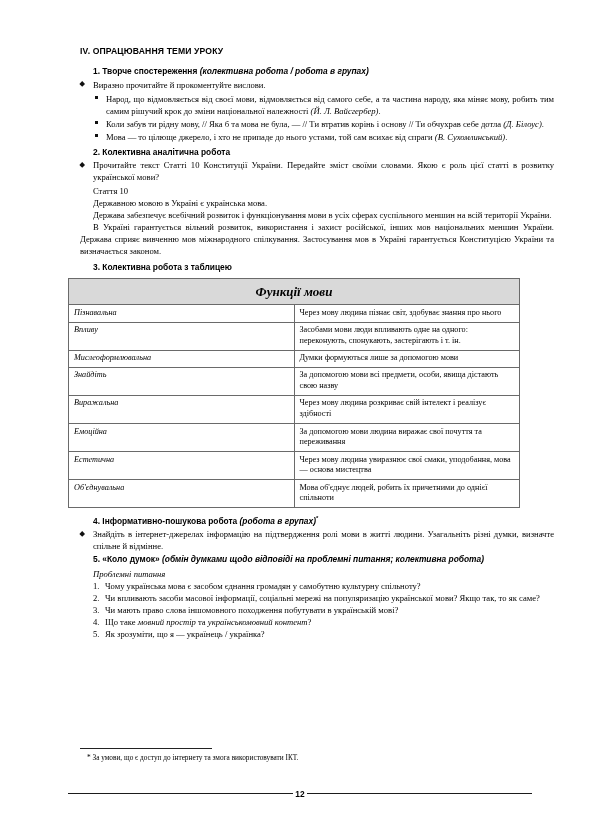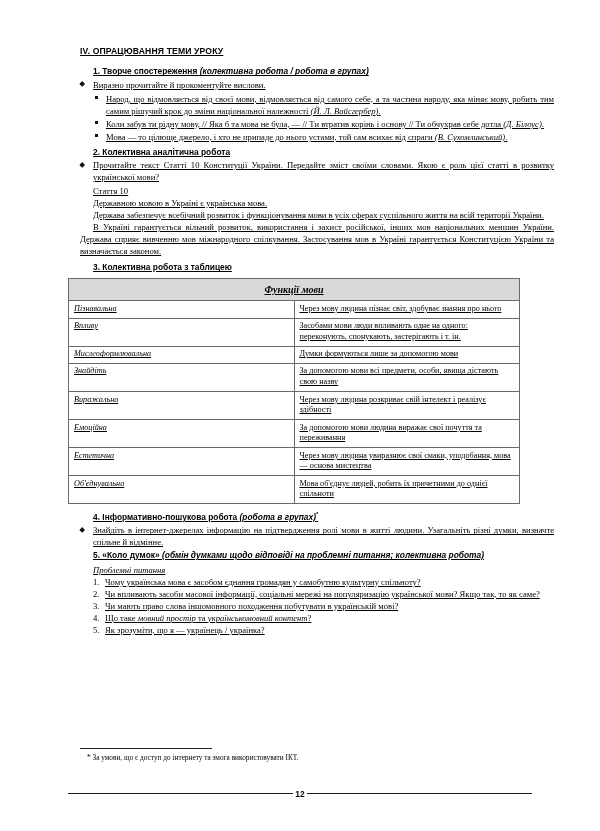--- a/index.html
+++ b/index.html
@@ -15,21 +15,20 @@
     position: relative;
     overflow: hidden;
   }
   .page {
     position: absolute;
     left: 0; top: 0;
     width: 600px;
     height: 831px;
     box-sizing: border-box;
     padding: 46px 46px 0 80px;
-    text-decoration: underline;
   }
 
   
   .sec-head {
     font-family: "Liberation Sans", "DejaVu Sans", sans-serif;
     font-weight: bold;
     font-size: 8.6px;
     letter-spacing: 0.15px;
     margin: 0 0 10px 0;
     line-height: 1.2;
@@ -128,21 +127,21 @@
     padding: 2.6px 5px 2.8px 5px;
     vertical-align: top;
     font-size: 8.2px;
     line-height: 1.32;
   }
   table.fn th.hdr {
     background: #d9d9d9;
     text-align: center;
     font-weight: bold;
     font-style: italic;
-    font-size: 10px;
+    font-size: 13px;
     padding: 4px 5px 4.5px 5px;
   }
   table.fn td.c1 {
     width: 160px;
     font-style: italic;
   }
   table.fn td.c2 {
     width: 292px;
   }
 
@@ -220,21 +219,21 @@
 
   <div class="sub-head">2. Колективна аналітична робота</div>
 
   <div class="b1">
     <span class="mk"></span>
     <span>Прочитайте текст Статті 10 Конституції України. Передайте зміст своїми словами. Якою є роль цієї статті в розвитку української мови?</span>
   </div>
 
   <div class="para art">Стаття 10</div>
   <div class="para">Державною мовою в Україні є українська мова.</div>
-  <div class="para">Держава забезпечує всебічний розвиток і функціонування мови в усіх сферах суспільного життя на всій території України.</div>
+  <div class="para">Держава забезпечує всебічний розвиток і функціонування мови в усіх сферах суспільного меншин на всій території України.</div>
   <div class="para">В Україні гарантується вільний розвиток, використання і захист російської, інших мов національних меншин України. Держава сприяє вивченню мов міжнародного спілкування. Застосування мов в Україні гарантується Конституцією України та визначається законом.</div>
 
   <div class="gap-s"></div>
 
   <div class="sub-head">3. Колективна робота з таблицею</div>
 
   <table class="fn">
     <thead>
       <tr>
         <th class="hdr" colspan="2">Функції мови</th>

